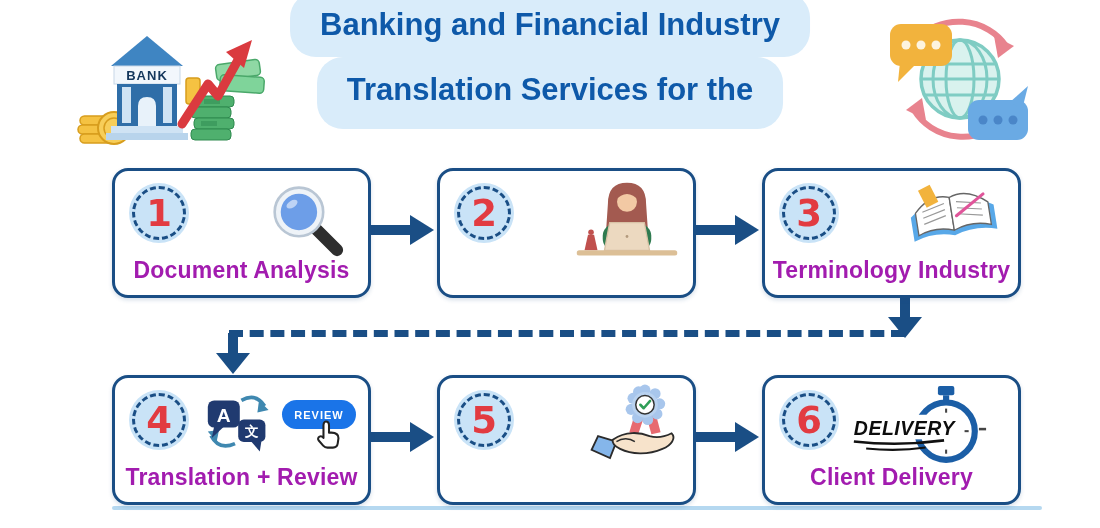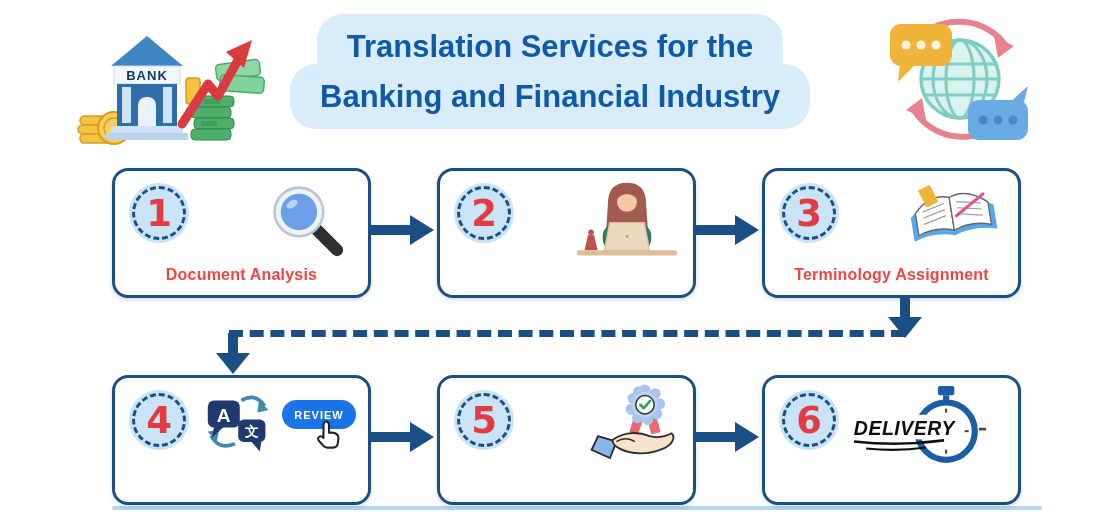--- a/index.html
+++ b/index.html
@@ -16,21 +16,21 @@
   .title-line.l2{margin-top:-22px;}
   
   .box{position:absolute;width:253px;height:124px;background:#fff;
     border:3px solid #1a4e85;border-radius:16px;
     box-shadow:0 2px 4px rgba(26,78,133,.18);z-index:2;}
   .badge{position:absolute;left:14px;top:12px;width:60px;height:60px;border-radius:50%;
     background:#c9e3f7;display:flex;align-items:center;justify-content:center;}
   .badge::after{content:"";position:absolute;inset:3px;border:3px dashed #1a4e85;border-radius:50%;}
   .badge span{font-size:37px;font-weight:800;color:#e23b41;font-family:"DejaVu Sans",sans-serif;}
   .box-label{position:absolute;left:0;right:0;bottom:11px;text-align:center;
-    font-size:16px;font-weight:700;color:#ef4444;letter-spacing:.2px;}
+    font-size:23px;font-weight:700;color:#a21caf;letter-spacing:.2px;}
   .icon-slot{position:absolute;}
   
   .h-arrow{position:absolute;width:64px;height:30px;z-index:1;}
   .h-arrow .shaft{position:absolute;left:0;top:10px;width:40px;height:10px;background:#1a4e85;}
   .h-arrow .head{position:absolute;left:40px;top:0;width:0;height:0;
     border-left:24px solid #1a4e85;border-top:15px solid transparent;border-bottom:15px solid transparent;}
   .v-arrow{position:absolute;width:34px;z-index:1;}
   .v-arrow .shaft{position:absolute;left:12px;top:0;width:10px;background:#1a4e85;}
   .v-arrow .head{position:absolute;left:0;width:0;height:0;
     border-top:21px solid #1a4e85;border-left:17px solid transparent;border-right:17px solid transparent;}
@@ -40,22 +40,22 @@
     background:#1a74e8;display:flex;align-items:center;justify-content:center;
     color:#fff;font-size:11px;font-weight:800;letter-spacing:1px;}
   .cursor{position:absolute;right:26px;top:42px;width:26px;height:30px;}
   .bottom-line{position:absolute;left:112px;top:506px;width:930px;height:4px;
     border-radius:3px;background:#b5d8f0;}
 </style>
 </head>
 <body>
 
 <div class="title">
+  <div class="title-line l2">Banking and Financial Industry</div>
   <div class="title-line l1">Translation Services for the</div>
-  <div class="title-line l2">Banking and Financial Industry</div>
 </div>
 
 <svg style="position:absolute;left:66px;top:20px;" width="204" height="132" viewBox="0 0 204 132">
 
   <g>
     <rect x="14" y="96" width="40" height="9" rx="4.5" fill="#f5c242" stroke="#d79d1d" stroke-width="1.5"></rect>
     <rect x="12" y="105" width="40" height="9" rx="4.5" fill="#f5c242" stroke="#d79d1d" stroke-width="1.5"></rect>
     <rect x="14" y="114" width="40" height="9" rx="4.5" fill="#f5c242" stroke="#d79d1d" stroke-width="1.5"></rect>
     <circle cx="48" cy="108" r="16" fill="#f7ce59" stroke="#d79d1d" stroke-width="2"></circle>
     <circle cx="48" cy="108" r="10" fill="none" stroke="#d79d1d" stroke-width="1.5"></circle>
@@ -166,21 +166,21 @@
           <line x1="20" y1="41" x2="46" y2="35"></line>
         <line x1="20" y1="48" x2="46" y2="42"></line>
           <line x1="60" y1="28" x2="88" y2="34"></line>
         <line x1="60" y1="35" x2="88" y2="41"></line>
           <line x1="60" y1="42" x2="88" y2="48"></line>
       </g>
       <rect x="22" y="6" width="15" height="22" fill="#f2b33d" transform="rotate(-18 29 17)"></rect>
       <line x1="58" y1="44" x2="92" y2="24" stroke="#e0559a" stroke-width="3.5" stroke-linecap="round"></line>
     </g>
   </svg>
-  <div class="box-label">Terminology Assignment</div>
+  <div class="box-label">Terminology Industry</div>
 </div>
 
 <div class="box" style="left:112px;top:375px;">
   <div class="badge">
     <span>4</span>
   </div>
   <svg class="icon-slot" style="left:88px;top:12px;" width="72" height="64" viewBox="0 0 90 78">
     <path d="M48,12 Q66,2 77,19" fill="none" stroke="#3f88b0" stroke-width="4.5"></path>
     <polygon points="70,12 82,24 68,27" fill="#3f88b0"></polygon>
     <path d="M40,66 Q20,75 10,56" fill="none" stroke="#3f88b0" stroke-width="4.5"></path>
@@ -191,20 +191,21 @@
     <rect x="44" y="36" width="34" height="28" rx="7" fill="#203a70"></rect>
     <polygon points="60,63 73,63 71,76" fill="#203a70"></polygon>
     <text x="61" y="57" text-anchor="middle" font-size="17" font-weight="700" fill="#ffffff">文</text>
   </svg>
   <div class="review-pill">
     <span>REVIEW</span>
   </div>
   <svg class="cursor" viewBox="0 0 16 19">
     <path d="M6,1 C7.5,1 8,2 8,3.5 L8,8 L9.5,8 C12,8 14,9 14,11.5 L13.5,15 C13.3,16.5 12,17.5 10.5,17.5 L7,17.5 C6,17.5 5,17 4.3,16.2 L1.5,13 C0.8,12.2 1,11 2,10.5 C2.8,10.1 3.6,10.3 4.2,11 L4.5,11.4 L4.5,3.5 C4.5,2 5,1 6,1 Z" fill="#ffffff" stroke="#222" stroke-width="1.3" stroke-linejoin="round"></path>
   </svg>
+  <div class="box-label">Translation + Review</div>
 </div>
 
 <div class="box" style="left:437px;top:375px;">
   <div class="badge">
     <span>5</span>
   </div>
   <svg class="icon-slot" style="right:14px;top:4px;" width="92" height="86" viewBox="0 0 100 92">
     <polygon points="52,34 62,37 55,58 46,54" fill="#e76a70"></polygon>
     <polygon points="64,34 74,31 80,54 70,56" fill="#e76a70"></polygon>
     <g fill="#a8c6ec">
@@ -237,20 +238,21 @@
     <circle cx="92" cy="46" r="28" fill="#ffffff" stroke="#1b5ea6" stroke-width="6"></circle>
     <line x1="92" y1="24" x2="92" y2="28" stroke="#444" stroke-width="2"></line>
     <line x1="92" y1="64" x2="92" y2="68" stroke="#444" stroke-width="2"></line>
     <line x1="110" y1="46" x2="114" y2="46" stroke="#444" stroke-width="2"></line>
     <line x1="124" y1="44" x2="131" y2="44" stroke="#444" stroke-width="2.5"></line>
     <rect x="0" y="30" width="78" height="24" fill="#ffffff"></rect>
     <text x="2" y="50" font-size="19" font-weight="800" font-style="italic" fill="#0d0d0d" letter-spacing=".5">DELIVERY</text>
     <path d="M2,56 Q45,61 90,55" fill="none" stroke="#111" stroke-width="2.5"></path>
     <path d="M14,63 Q45,66 72,62" fill="none" stroke="#111" stroke-width="2"></path>
   </svg>
+  <div class="box-label">Client Delivery</div>
 </div>
 
 <div class="h-arrow" style="left:370px;top:215px;">
   <div class="shaft"></div>
     <div class="head"></div>
 </div>
 <div class="h-arrow" style="left:695px;top:215px;">
   <div class="shaft"></div>
     <div class="head"></div>
 </div>

